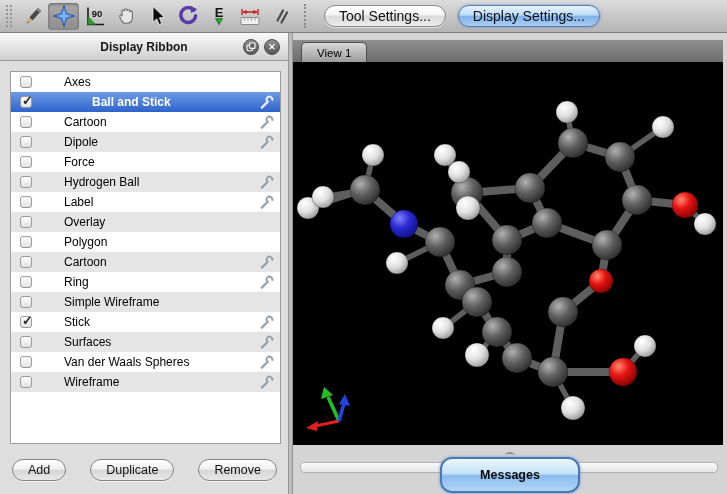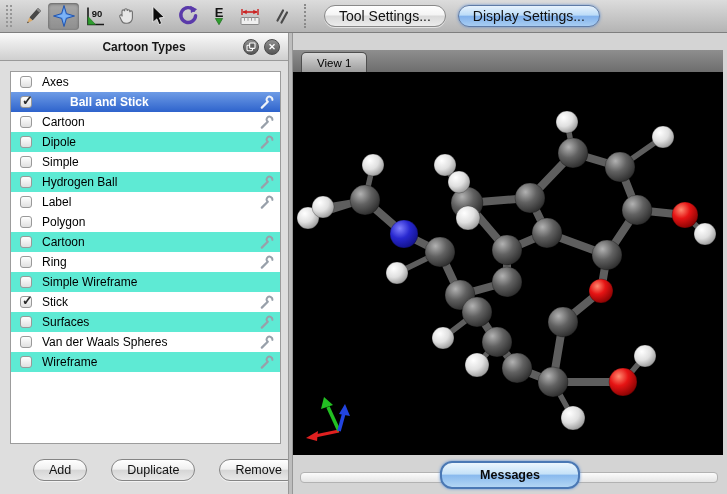--- a/index.html
+++ b/index.html
@@ -41,57 +41,57 @@
   .panel-title { font-size:12px; font-weight:bold; color:#181818; }
   .panel-btn { position:absolute; top:6px; width:16px; height:16px; border-radius:50%;
     background:linear-gradient(#909090,#555); color:#fff; display:flex;
     align-items:center; justify-content:center; border:1px solid #4a4a4a; }
   .panel-btn.float { right:29px; }
   .panel-btn.close { right:8px; font-size:9px; font-weight:bold; line-height:1; }
 
   .list-box { margin:10px 0 0 10px; width:271px; height:373px; flex:none;
     background:#fff; border:1px solid #9c9c9c; overflow:hidden; }
   .row { height:20px; display:flex; align-items:center; padding-left:9px; }
-  .row.alt { background:#5eead4; }
+  .row.alt { background:#e5e5e5; }
   .row.selected { background:linear-gradient(#6e9ce6,#2e63cc);gap:28px; }
   .cb { width:12px; height:12px; flex:none; border:1px solid #999; border-radius:3px;
     background:linear-gradient(#ffffff,#e0e0e0); margin-right:10px; position:relative; }
   .cb.checked::after { content:"✓"; position:absolute; left:1px; top:-4px;
     font-size:13px; font-weight:bold; color:#2b2b2b; }
-  .lbl { font-size:12px; color:#000; white-space:nowrap; }
+  .lbl { font-size:12px; color:#000; white-space:nowrap;margin-left:22px; }
   .row.selected .lbl { color:#fff; font-weight:bold; }
   .wrench { margin-left:auto; margin-right:6px; width:15px; height:15px; color:#98a0aa; flex:none; }
   .row.selected .wrench { color:#eef2f8; }
 
-  .panel-footer { display:flex; padding:15px 0 0 12px;margin-left:21px; }
+  .panel-footer { display:flex; padding:15px 0 0 12px; }
   .pill { height:22px; border-radius:11px; border:1px solid #858585; font-family:inherit;
     background:linear-gradient(#ffffff,#f0f0f0 45%,#d6d6d6 52%,#e8e8e8);
     font-size:12.5px; color:#111; padding:0 15px; margin-right:24px;
     box-shadow:0 1px 0 rgba(255,255,255,0.6); }
 
   
-  .tab-bar { margin-top:17px; margin-right:4px; height:22px; flex:none;
+  .tab-bar { margin-top:7px; margin-right:4px; height:22px; flex:none;
     background:linear-gradient(#8e8e8e,#6d6d6d); display:flex; align-items:flex-end;
     padding-left:8px; }
   .tab { height:20px; padding:0 15px; display:flex; align-items:center;
     background:linear-gradient(#d8d8d8,#9c9c9c); border:1px solid #4e4e4e; border-bottom:none;
     border-radius:5px 5px 0 0; font-size:11.5px; color:#000; }
   .viewport { height:383px; flex:none; margin-right:4px; background:#000; position:relative;
     overflow:hidden; }
   .viewport > svg.mol { position:absolute; left:0; top:0; width:100%; height:100%; }
   .axes { position:absolute; left:10px; bottom:8px; width:56px; height:56px; }
 
   .bottom-bar { flex:1; position:relative; }
   .collapsed-bar { position:absolute; left:7px; right:9px; top:17px; height:11px;
     border:1px solid #b2b2b2; border-radius:4px;
     background:linear-gradient(#fbfbfb,#e4e4e4); }
   .dimple { position:absolute; left:50%; top:7px; width:10px; height:6px;
     transform:translateX(-50%); border-top:2px solid #8f8f8f; border-radius:50% 50% 0 0; }
-  .messages-btn { position:absolute; left:50%; top:6px; transform:translateX(-50%);
-    width:140px; height:28px; border-radius:12px; border:2px solid #4a78b4;
+  .messages-btn { position:absolute; left:50%; top:12px; transform:translateX(-50%);
+    width:140px; height:36px; border-radius:12px; border:2px solid #4a78b4;
     background:linear-gradient(#ecf6fd,#c6e2f8 45%,#8abaee 52%,#b2d6f4);
     font-family:inherit; font-size:12.5px; font-weight:bold; color:#0a0a0a;
     box-shadow:0 0 3px rgba(80,140,220,0.9); }
 </style>
 </head>
 <body>
 
 <div class="window">
 
   <div class="toolbar">
@@ -169,21 +169,21 @@
     <div class="toolbar-sep"></div>
 
     <button class="aqua-btn">Tool Settings...</button>
     <button class="aqua-btn blue">Display Settings...</button>
   </div>
 
   <div class="content">
 
     <div class="left-panel">
       <div class="panel-header">
-        <span class="panel-title">Cartoon Types</span>
+        <span class="panel-title">Display Ribbon</span>
         <span class="panel-btn float">
           <svg width="10" height="10" viewBox="0 0 12 12">
             <rect x="1.2" y="3.8" width="6.6" height="6.6" rx="1" fill="none" stroke="#fff" stroke-width="1.3"></rect>
             <rect x="4.4" y="1.2" width="6.4" height="6.4" rx="1" fill="#606060" stroke="#fff" stroke-width="1.3"></rect>
           </svg>
         </span>
         <span class="panel-btn close">
           <span>✕</span>
         </span>
       </div>
@@ -212,37 +212,41 @@
           <div class="row alt">
             <span class="cb"></span>
             <span class="lbl">Dipole</span>
             <svg class="wrench" viewBox="0 0 16 16">
               <path d="M3 13.5 L9.3 7.2" stroke="currentColor" stroke-width="2.4" stroke-linecap="round" fill="none"></path>
               <circle cx="11.2" cy="4.8" r="3" fill="none" stroke="currentColor" stroke-width="2.1" stroke-dasharray="13.5 5.5" transform="rotate(120 11.2 4.8)"></circle>
             </svg>
           </div>
           <div class="row">
             <span class="cb"></span>
-            <span class="lbl">Simple</span>
+            <span class="lbl">Force</span>
           </div>
           <div class="row alt">
             <span class="cb"></span>
             <span class="lbl">Hydrogen Ball</span>
             <svg class="wrench" viewBox="0 0 16 16">
               <path d="M3 13.5 L9.3 7.2" stroke="currentColor" stroke-width="2.4" stroke-linecap="round" fill="none"></path>
               <circle cx="11.2" cy="4.8" r="3" fill="none" stroke="currentColor" stroke-width="2.1" stroke-dasharray="13.5 5.5" transform="rotate(120 11.2 4.8)"></circle>
             </svg>
           </div>
           <div class="row">
             <span class="cb"></span>
             <span class="lbl">Label</span>
             <svg class="wrench" viewBox="0 0 16 16">
               <path d="M3 13.5 L9.3 7.2" stroke="currentColor" stroke-width="2.4" stroke-linecap="round" fill="none"></path>
               <circle cx="11.2" cy="4.8" r="3" fill="none" stroke="currentColor" stroke-width="2.1" stroke-dasharray="13.5 5.5" transform="rotate(120 11.2 4.8)"></circle>
             </svg>
+          </div>
+          <div class="row alt">
+            <span class="cb"></span>
+            <span class="lbl">Overlay</span>
           </div>
           <div class="row">
             <span class="cb"></span>
             <span class="lbl">Polygon</span>
           </div>
           <div class="row alt">
             <span class="cb"></span>
             <span class="lbl">Cartoon</span>
             <svg class="wrench" viewBox="0 0 16 16">
               <path d="M3 13.5 L9.3 7.2" stroke="currentColor" stroke-width="2.4" stroke-linecap="round" fill="none"></path>

